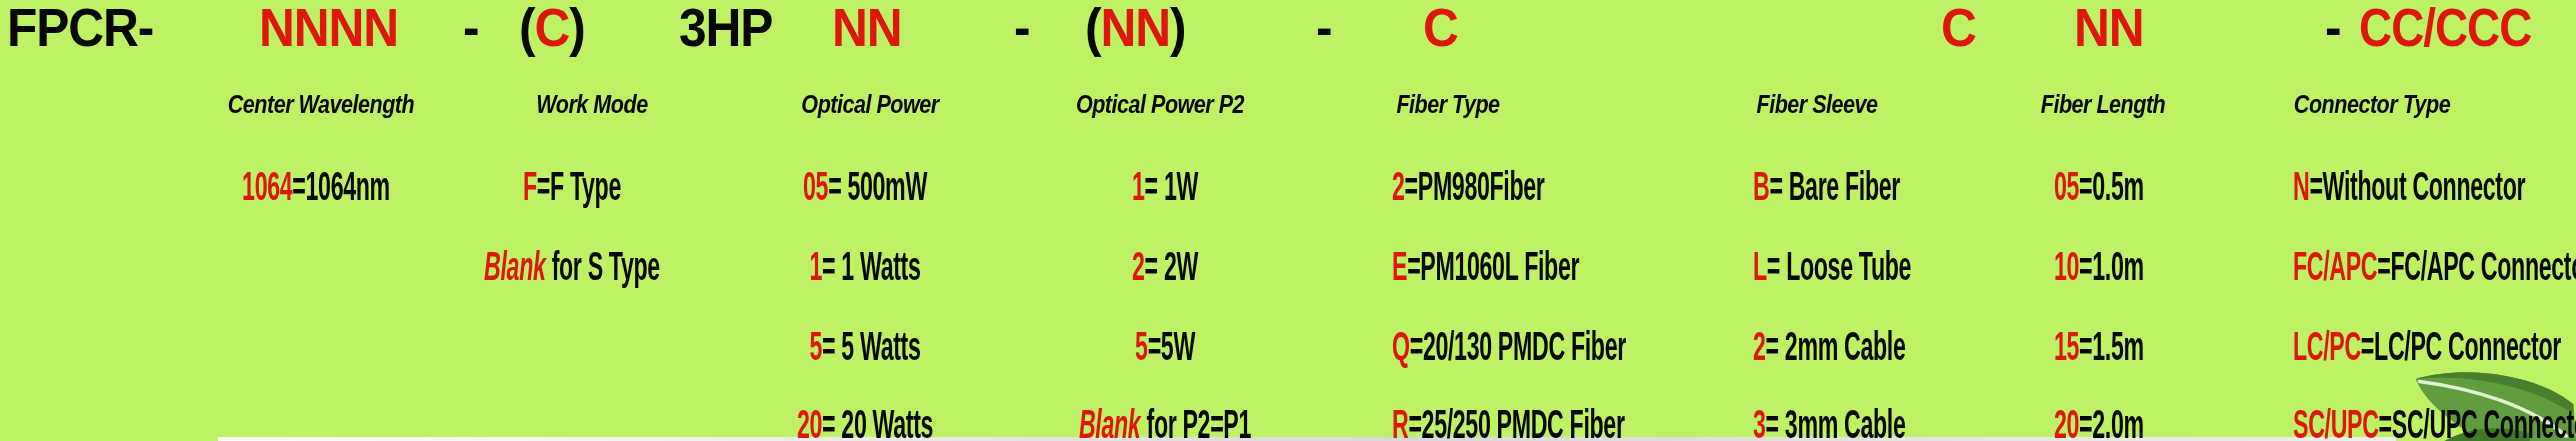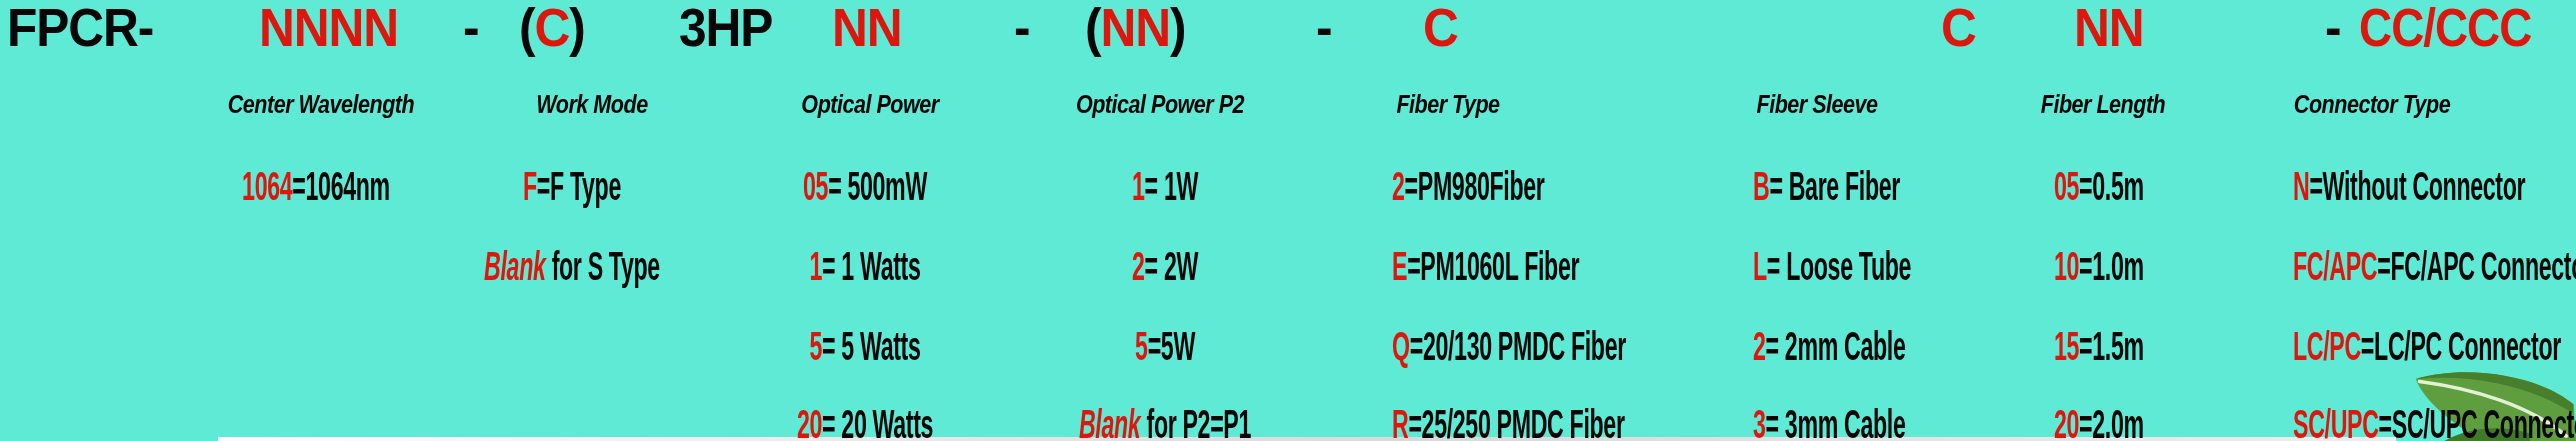--- a/index.html
+++ b/index.html
@@ -3,21 +3,21 @@
 <meta charset="utf-8">
 <style>
   :root{
     --red:#dd170e;
     --blk:#070707;
   }
   html,body{margin:0;padding:0;background:#fff;}
   #stage{
     position:relative;
     width:2576px;height:441px;
-    background:#5eead4;
+    background:#bef264;
     overflow:hidden;
     font-family:"Liberation Sans", sans-serif;
     font-weight:700;
     color:var(--blk);
     text-align:center;
   }
   
   .seg{
     position:absolute;
     top:27px;

